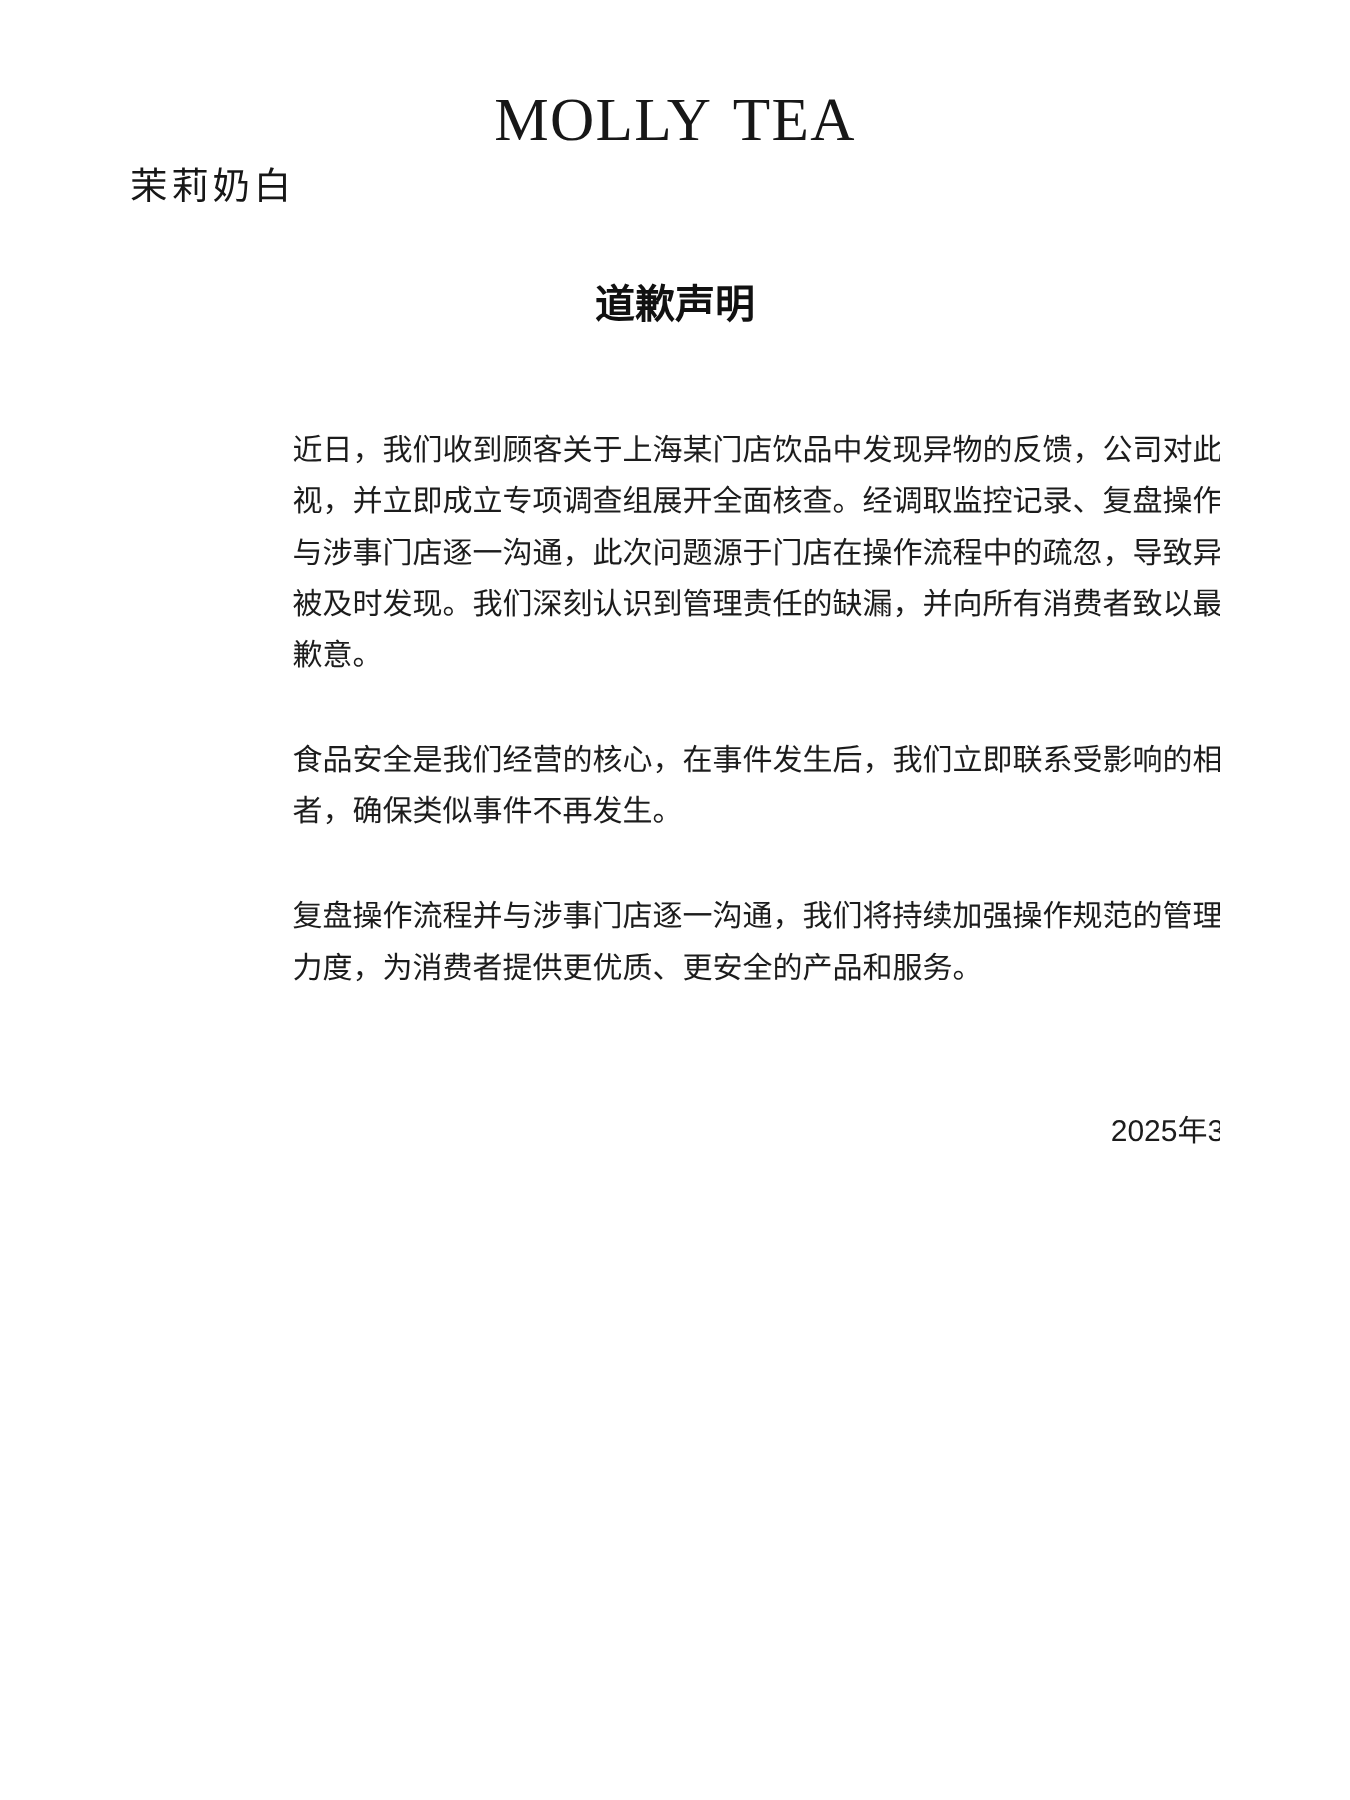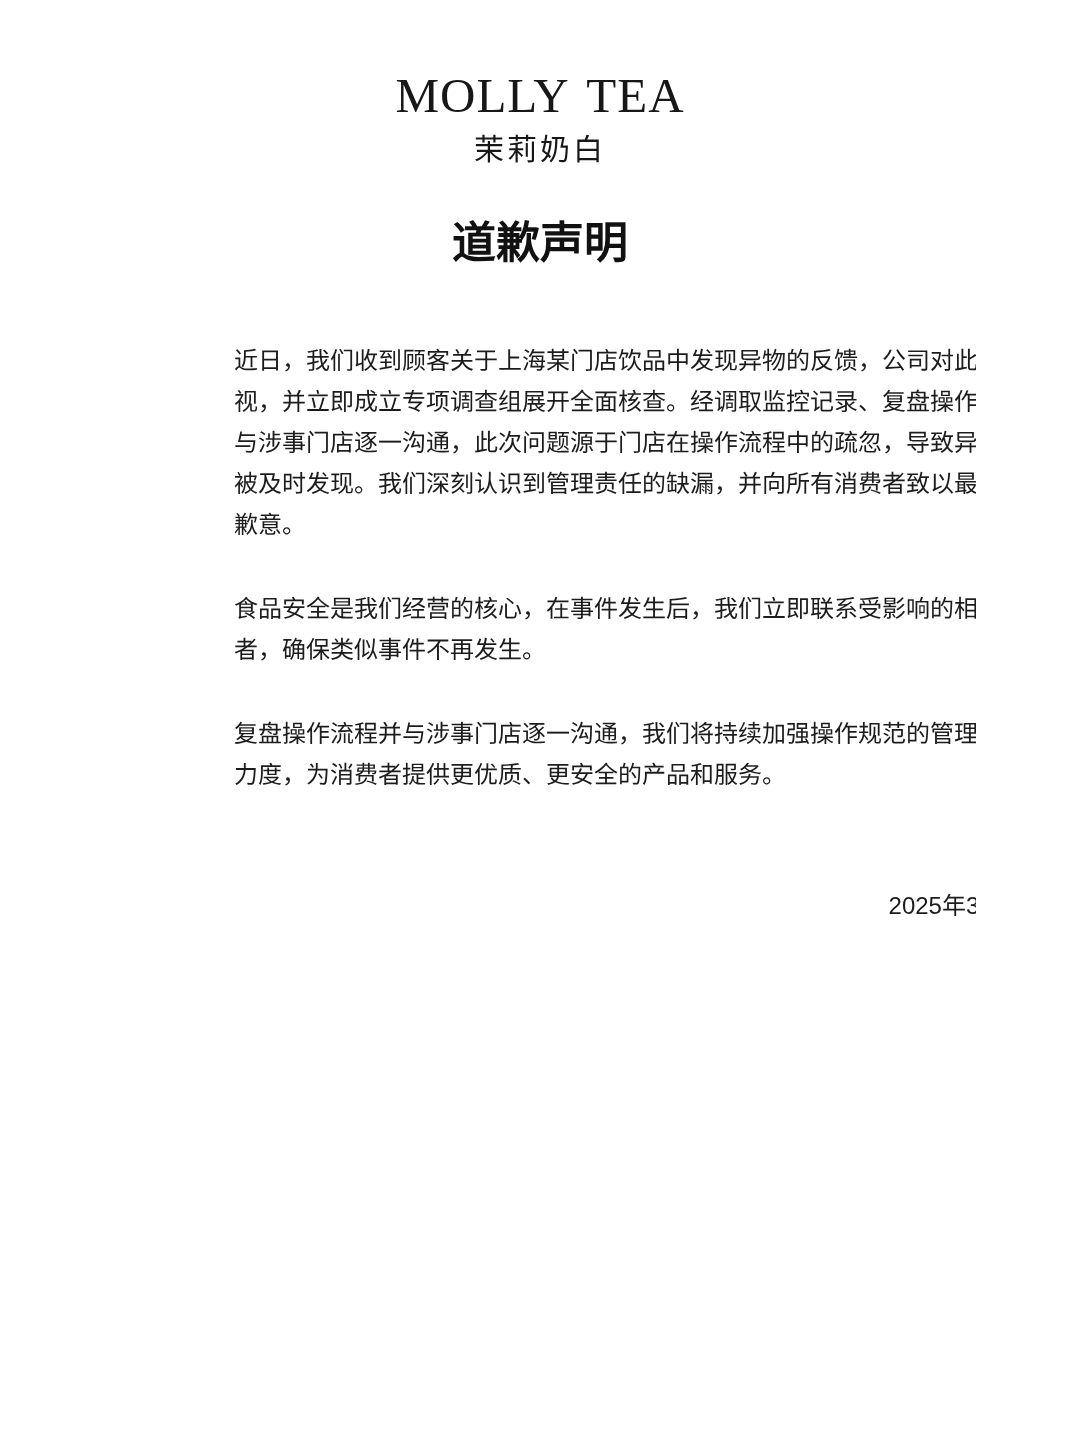--- a/index.html
+++ b/index.html
@@ -27,32 +27,31 @@
     font-size: 49px;
     line-height: 60px;
     font-weight: 400;
     letter-spacing: 1px;
     word-spacing: 6px;
     color: #171717;
     white-space: nowrap;
   }
   .brand-cn {
     margin-top: 7px;
-    text-align: center;
     font-size: 30px;
     line-height: 34px;
     font-weight: 500;
     letter-spacing: 3px;
     color: #171717;
     white-space: nowrap;
   }
   .doc-title {
     margin-top: 52px;
     text-align: center;
-    font-size: 44px;
+    font-size: 32px;
     line-height: 48px;
     font-weight: 800;
     color: #111111;
     white-space: nowrap;
   }
   
   .content {
     width: 820px;
     margin: 73px 0 0 130px;
     font-size: 24px;

